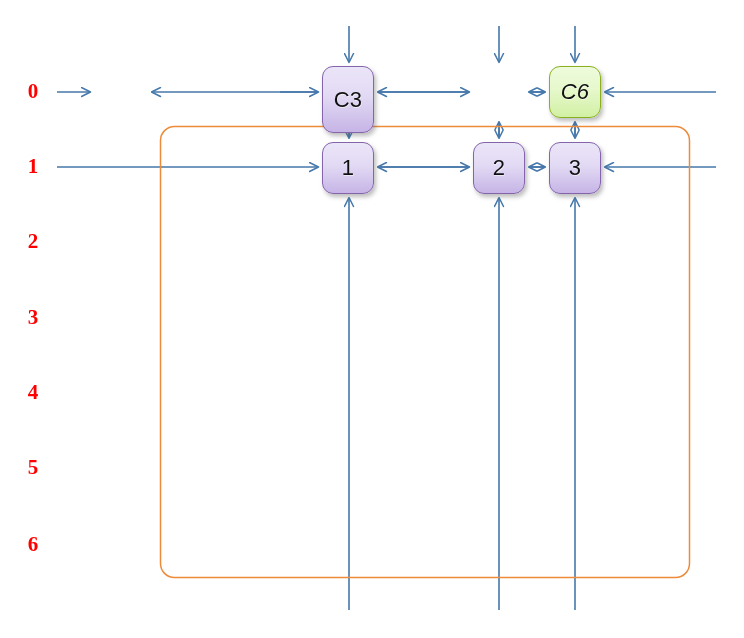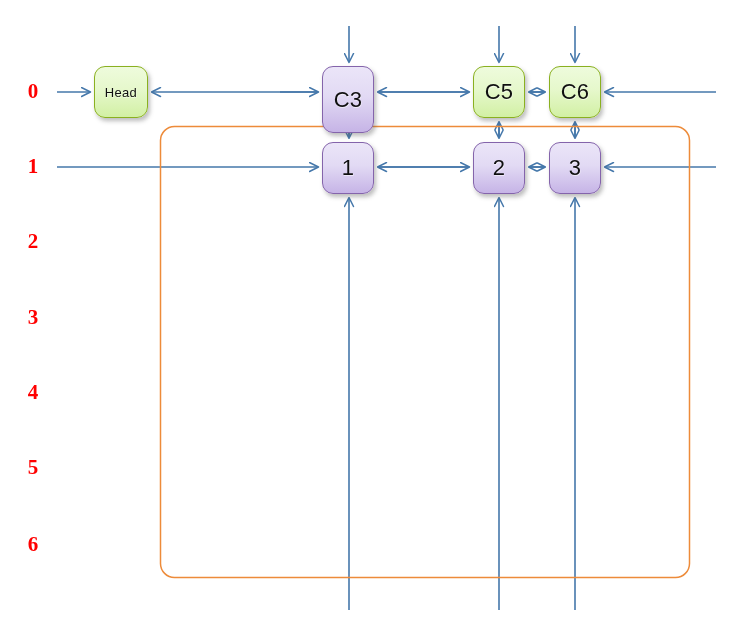--- a/index.html
+++ b/index.html
@@ -105,33 +105,27 @@
   </svg>
 
   <div class="rowlabel" style="left:22px;top:81px;">0</div>
   <div class="rowlabel" style="left:22px;top:156px;">1</div>
   <div class="rowlabel" style="left:22px;top:231px;">2</div>
   <div class="rowlabel" style="left:22px;top:307px;">3</div>
   <div class="rowlabel" style="left:22px;top:382px;">4</div>
   <div class="rowlabel" style="left:22px;top:457px;">5</div>
   <div class="rowlabel" style="left:22px;top:534px;">6</div>
 
-  <div class="node green small" style="left:94px;top:66px;width:54px;height:52px;">
-    <span class="lbl">Head</span>
-  </div>
 
   <div class="node purple" style="left:322px;top:66px;width:52px;height:67px;">
     <span class="lbl">C3</span>
   </div>
 
-  <div class="node green" style="left:473px;top:66px;width:52px;height:52px;">
-    <span class="lbl">C5</span>
-  </div>
 
-  <div class="node green" style="left:549px;top:66px;width:52px;height:52px;">
+  <div class="node green" style="left:549px;top:66px;width:52px;height:52px;font-style:italic;">
     <span class="lbl">C6</span>
   </div>
 
   <div class="node purple" style="left:322px;top:142px;width:52px;height:52px;">
     <span class="lbl">1</span>
   </div>
 
   <div class="node purple" style="left:473px;top:142px;width:52px;height:52px;">
     <span class="lbl">2</span>
   </div>

